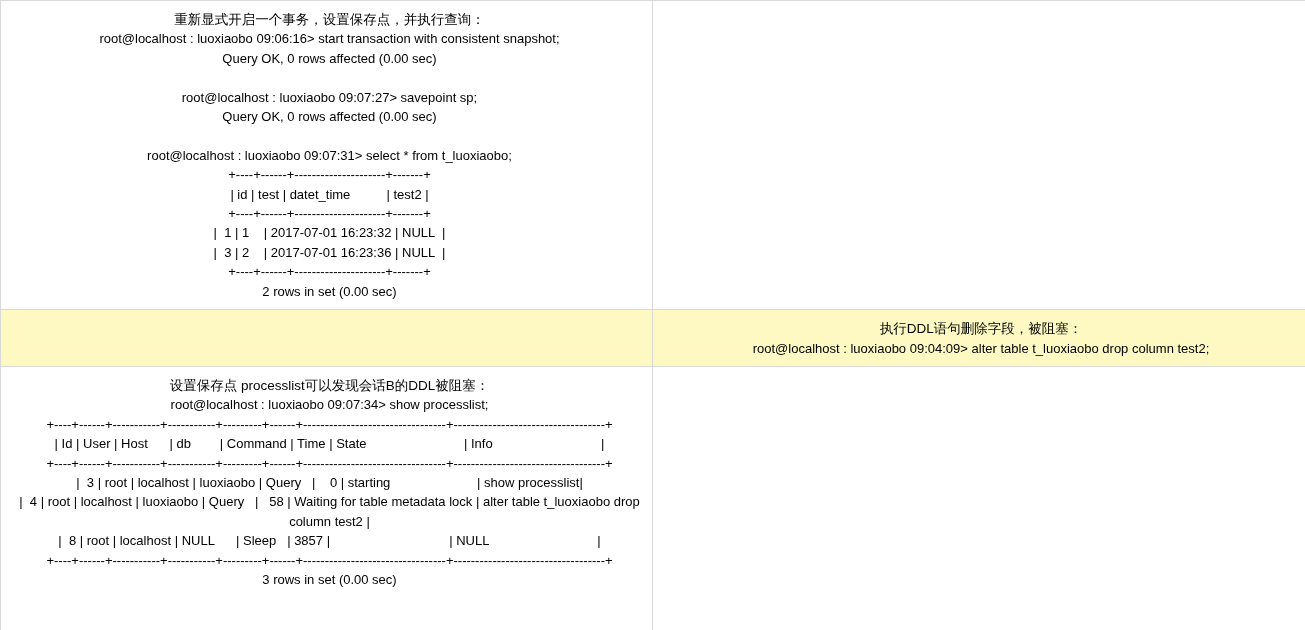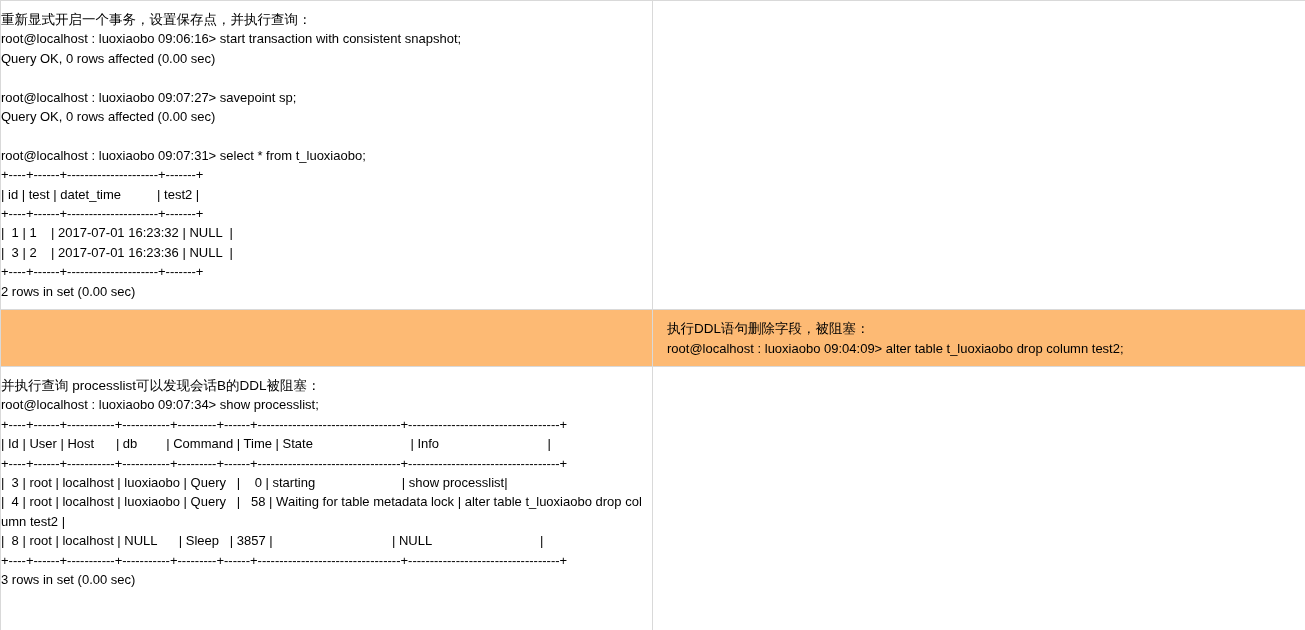--- a/index.html
+++ b/index.html
@@ -20,25 +20,26 @@
     table-layout: fixed;
   }
   .doc-table td {
     vertical-align: top;
     padding: 0;
     border: 1px solid #d9d9d9;
   }
   td.col-left  { width: 651px; }
   td.col-right { width: 652px; }
 
-  tr.row-blocked td { background: #fdba74; }
+  tr.row-blocked td { background: #fef9c3; }
 
   .cell-inner {
-    padding: 9px 10px 8px 0;
+    padding: 9px 10px 8px 16px;
     box-sizing: border-box;
+    text-align: center;
   }
   .cell-inner.right-pad {
     padding-left: 14px;
   }
 
   .note {
     font-family: "Liberation Sans", sans-serif;
     font-size: 13.5px;
     line-height: 19.4px;
     white-space: pre-wrap;
@@ -100,21 +101,21 @@
       <td class="col-right">
         <div class="cell-inner right-pad">
           <div class="note">执行DDL语句删除字段，被阻塞：</div>
           <div class="term">root@localhost : luoxiaobo 09:04:09&gt; alter table t_luoxiaobo drop column test2;</div>
         </div>
       </td>
     </tr>
     <tr class="row-3">
       <td class="col-left">
         <div class="cell-inner">
-          <div class="note">并执行查询 processlist可以发现会话B的DDL被阻塞：</div>
+          <div class="note">设置保存点 processlist可以发现会话B的DDL被阻塞：</div>
           <div class="term">root@localhost : luoxiaobo 09:07:34&gt; show processlist;
 +----+------+-----------+-----------+---------+------+---------------------------------+-----------------------------------+
 | Id | User | Host      | db        | Command | Time | State                           | Info                              |
 +----+------+-----------+-----------+---------+------+---------------------------------+-----------------------------------+
 |  3 | root | localhost | luoxiaobo | Query   |    0 | starting                        | show processlist|
 |  4 | root | localhost | luoxiaobo | Query   |   58 | Waiting for table metadata lock | alter table t_luoxiaobo drop column test2 |
 |  8 | root | localhost | NULL      | Sleep   | 3857 |                                 | NULL                              |
 +----+------+-----------+-----------+---------+------+---------------------------------+-----------------------------------+
 3 rows in set (0.00 sec)</div>
         </div>

